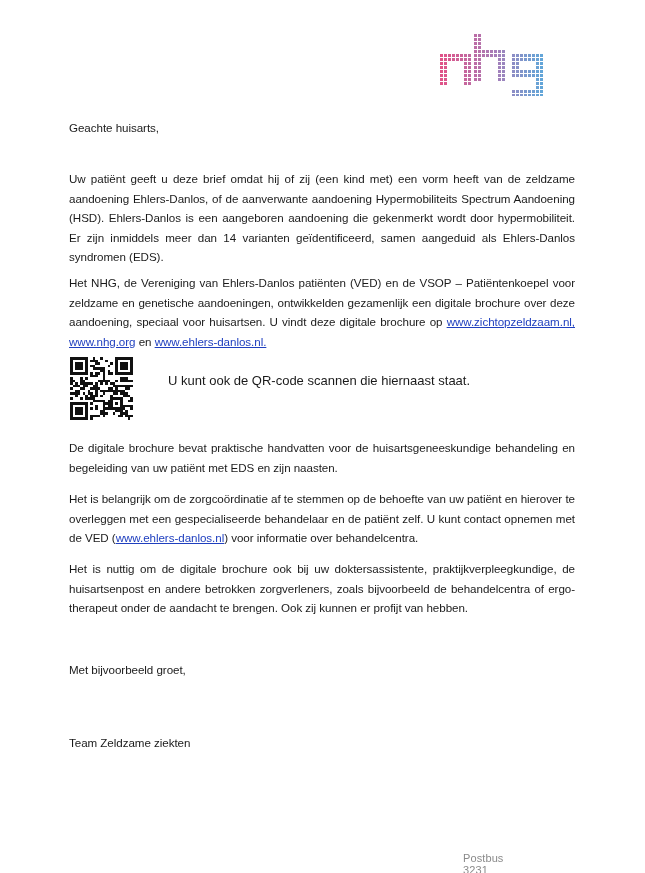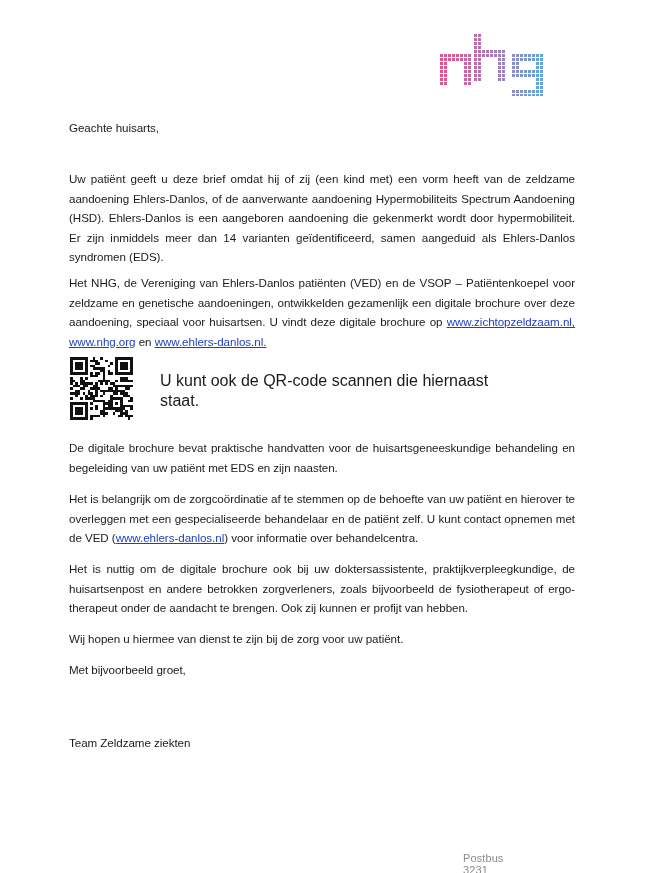--- a/index.html
+++ b/index.html
@@ -4,21 +4,21 @@
 <style>
   html, body { margin: 0; padding: 0; background: #ffffff; }
   body { width: 645px; height: 873px; position: relative; overflow: hidden;
          font-family: "Liberation Sans", sans-serif; color: #1a1a1a; }
   .page { position: absolute; left: 0; top: 0; width: 519px; height: 873px; background: #fff; }
   .logo { position: absolute; left: 440px; top: 34px; width: 110px; height: 62px; }
   .text { position: absolute; left: 69px; width: 506px; font-size: 11.6px; line-height: 19.6px; letter-spacing: -0.05px; }
   .just { text-align: justify; text-align-last: left; }
   a.link { color: #1f3fbf; text-decoration: underline; }
   .qr { position: absolute; left: 70px; top: 357px; width: 63px; height: 63px; }
-  .qr-text { position: absolute; left: 160px; top: 371px; font-size: 16px; line-height: 19.6px; }
+  .qr-text { position: absolute; left: 168px; top: 371px; font-size: 13px; line-height: 19.6px; }
   .footer { position: absolute; left: 463px; top: 852px; font-size: 11px; color: #8a8a8a; letter-spacing: 0.1px; }
 </style>
 </head>
 <body>
 
 <div class="page">
 
   <svg class="logo" id="logo-svg" viewBox="0 0 110 62">
       <rect x="0" y="20" width="3" height="3" fill="rgb(216,40,106)" opacity="0.8"></rect>
       <rect x="4" y="20" width="3" height="3" fill="rgb(211,44,111)" opacity="0.8"></rect>
@@ -487,22 +487,21 @@
       <rect x="23" y="24" width="1" height="1" fill="#111"></rect>
     </svg>
   <div class="qr-text">U kunt ook de QR-code scannen die hiernaast staat.</div>
 
   <div class="text just" style="top:438px;">De digitale brochure bevat praktische handvatten voor de huisartsgeneeskundige behandeling en begeleiding van uw patiënt met EDS en zijn naasten.</div>
 
   <div class="text just" style="top:489px;">
     <span>Het is belangrijk om de zorgcoördinatie af te stemmen op de behoefte van uw patiënt en hierover te overleggen met een gespecialiseerde behandelaar en de patiënt zelf. U kunt contact opnemen met de VED (</span><a class="link">www.ehlers-danlos.nl</a><span>) voor informatie over behandelcentra.</span>
   </div>
 
-  <div class="text just" style="top:559px;">Het is nuttig om de digitale brochure ook bij uw doktersassistente, praktijkverpleegkundige, de huisartsenpost en andere betrokken zorgverleners, zoals bijvoorbeeld de fysiotherapeut of ergo-therapeut onder de aandacht te brengen. Ook zij kunnen er profijt van hebben.</div>
-
-  <div class="text" style="top:629px;">Wij hopen u hiermee van dienst te zijn bij de zorg voor uw patiënt.</div>
+  <div class="text just" style="top:559px;">Het is nuttig om de digitale brochure ook bij uw doktersassistente, praktijkverpleegkundige, de huisartsenpost en andere betrokken zorgverleners, zoals bijvoorbeeld de behandelcentra of ergo-therapeut onder de aandacht te brengen. Ook zij kunnen er profijt van hebben.</div>
+
 
   <div class="text" style="top:660px;">Met bijvoorbeeld groet,</div>
 
   <div class="text" style="top:713px;margin-top:20px;">Team Zeldzame ziekten</div>
 
   <div class="footer">Postbus 3231</div>
 </div>
 
 </body></html>

